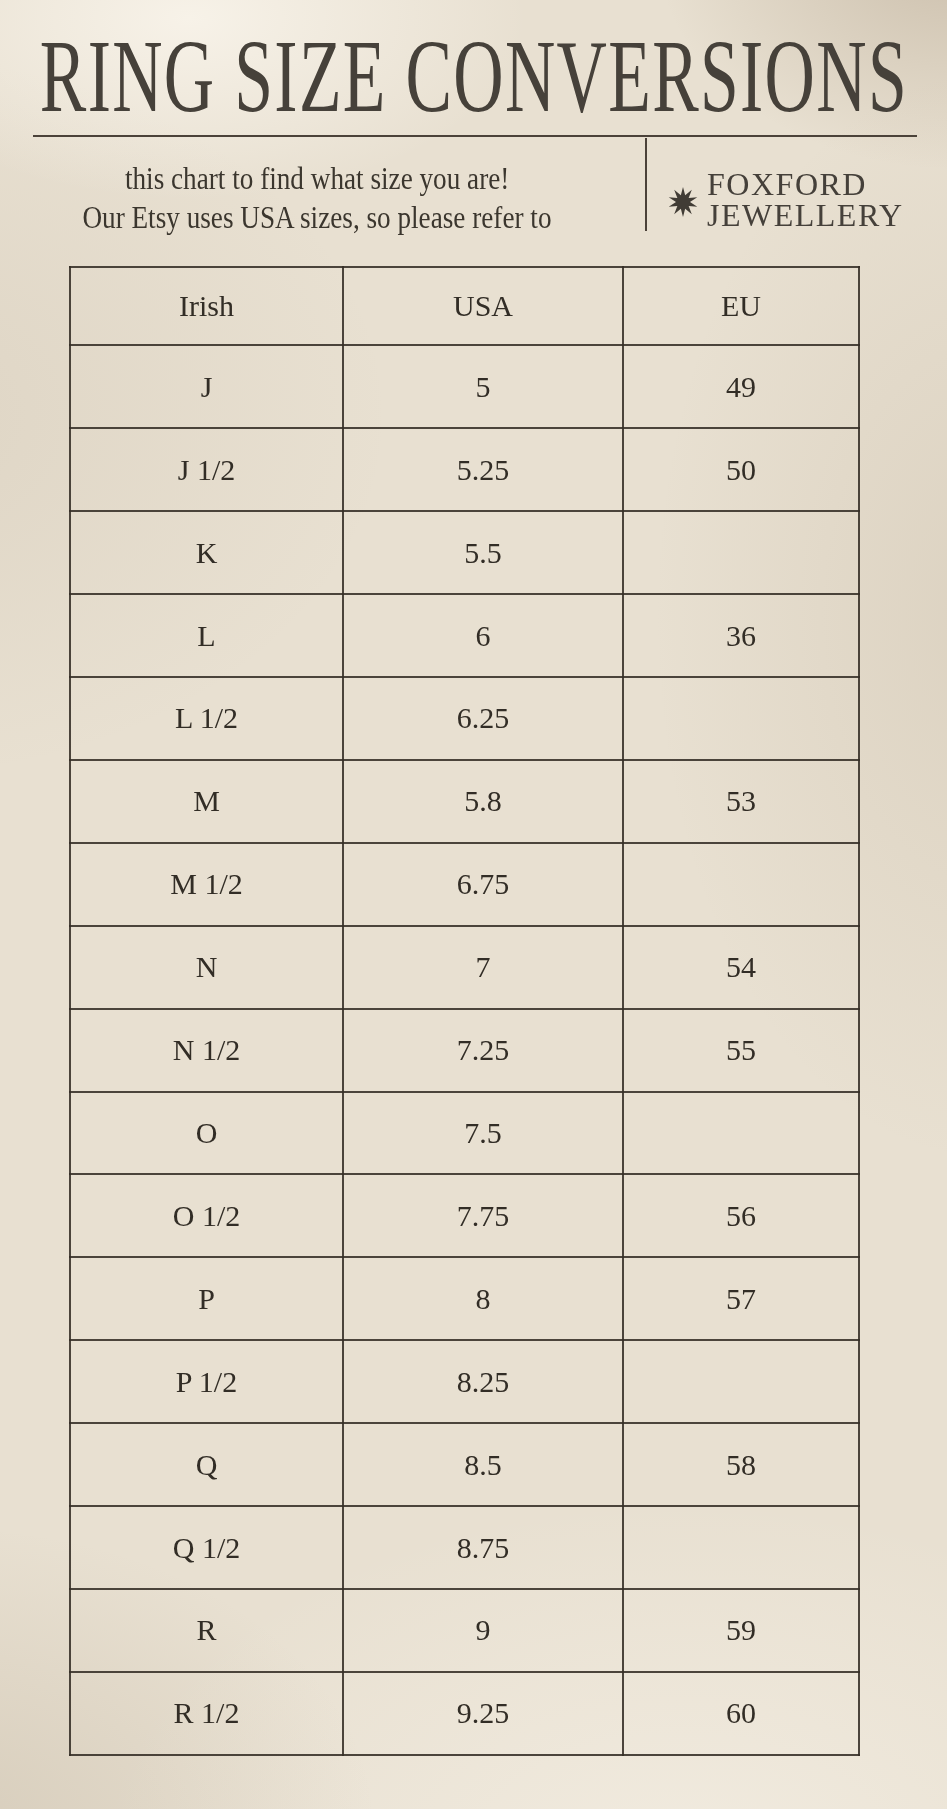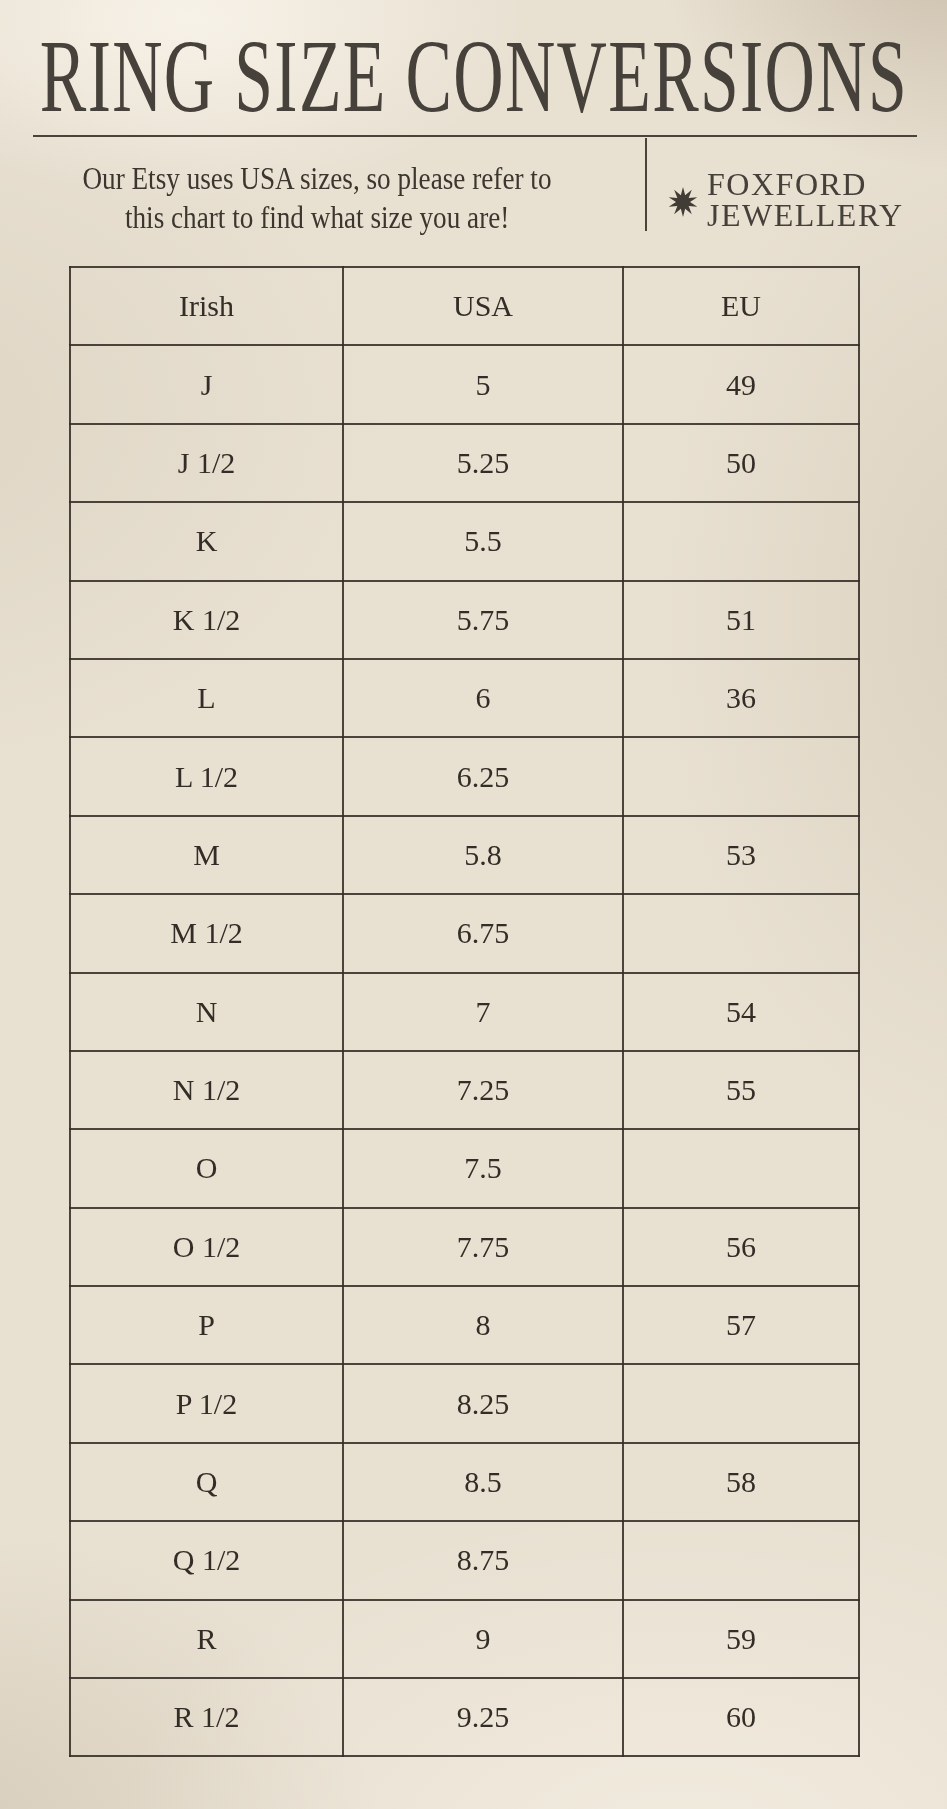--- a/index.html
+++ b/index.html
@@ -71,24 +71,24 @@
 <div class="page">
 
   <h1 class="title">
       <span class="title-scale">RING SIZE CONVERSIONS</span>
     </h1>
 
   <div class="hrule"></div>
 
   <div class="intro">
     <div class="intro-line">
-        <span>Our Etsy uses USA sizes, so please refer to</span>
+        <span>this chart to find what size you are!</span>
       </div>
     <div class="intro-line">
-        <span>this chart to find what size you are!</span>
+        <span>Our Etsy uses USA sizes, so please refer to</span>
       </div>
   </div>
 
   <div class="vrule"></div>
 
   <svg class="star" viewBox="0 0 30 30">
     <polygon points="15,0 17.16,8.34 23.82,2.87 20.66,10.88 29.27,10.36 22,15 29.27,19.64 20.66,19.12 23.82,27.13 17.16,21.66 15,30 12.84,21.66 6.18,27.13 9.34,19.12 0.73,19.64 8,15 0.73,10.36 9.34,10.88 6.18,2.87 12.84,8.34"></polygon>
   </svg>
 
   <div class="brand-text">
@@ -119,25 +119,20 @@
           <td>J 1/2</td>
           <td>5.25</td>
           <td>50</td>
         </tr>
         <tr>
           <td>K</td>
           <td>5.5</td>
           <td></td>
         </tr>
         <tr>
-          <td>K 1/2</td>
-          <td>5.75</td>
-          <td>51</td>
-        </tr>
-        <tr>
           <td>L</td>
           <td>6</td>
           <td>36</td>
         </tr>
         <tr>
           <td>L 1/2</td>
           <td>6.25</td>
           <td></td>
         </tr>
         <tr>

